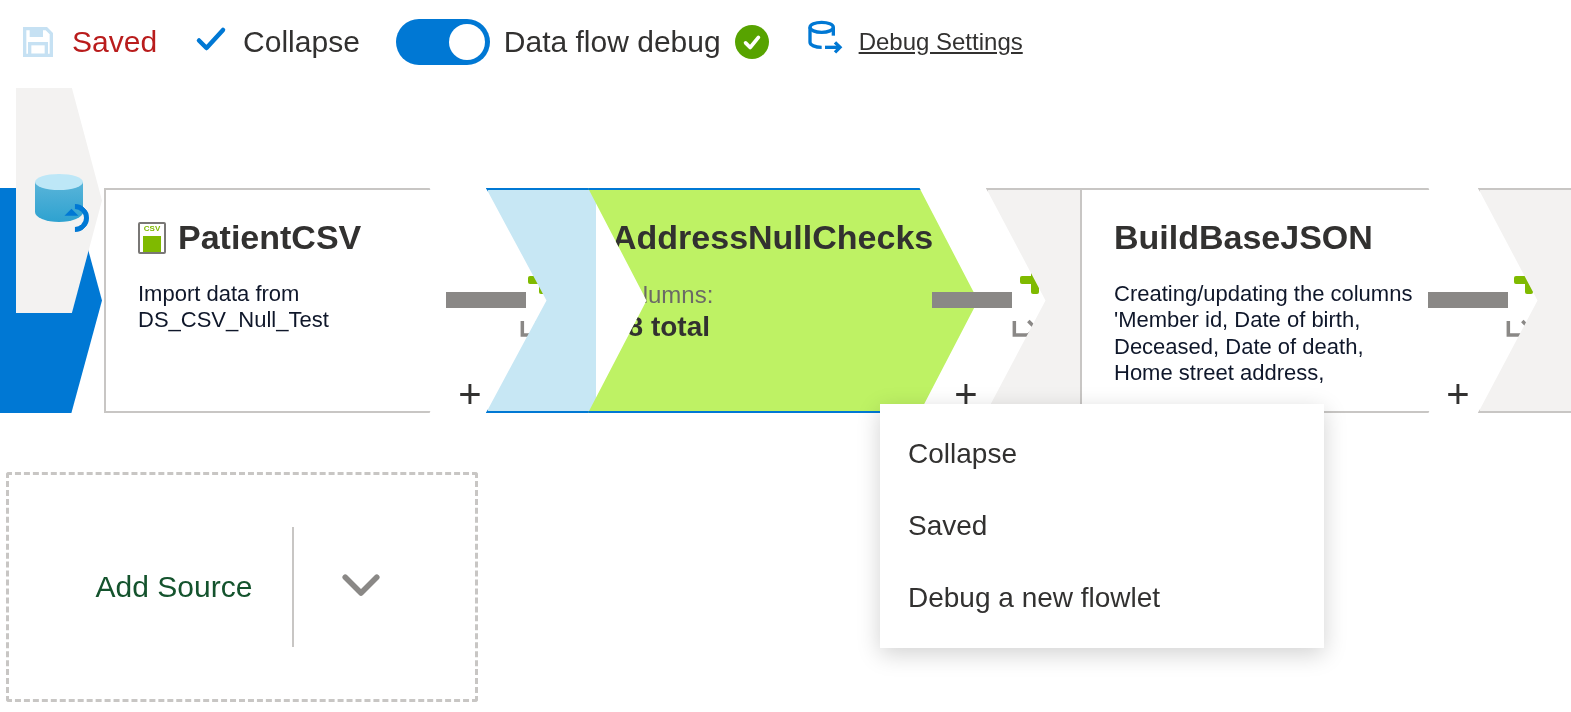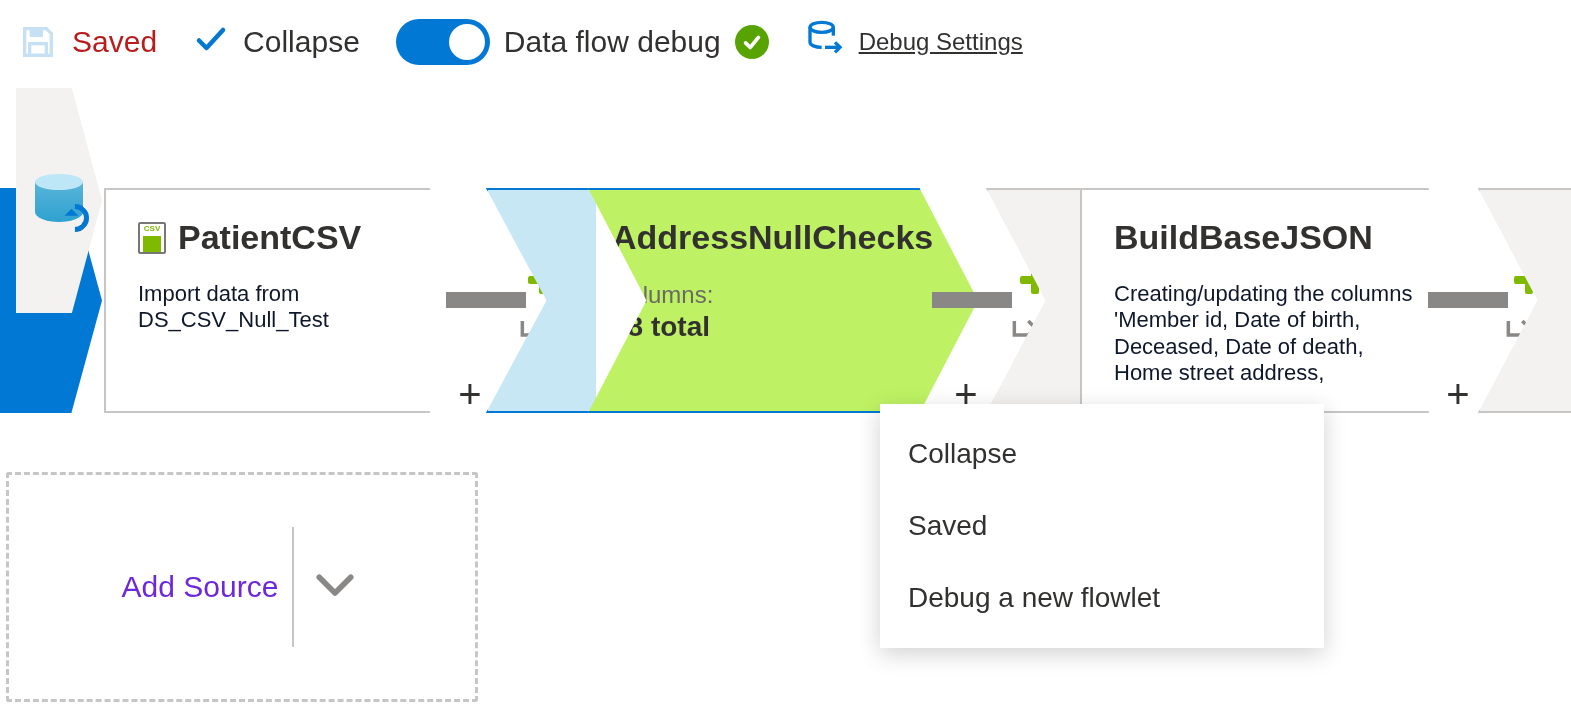--- a/index.html
+++ b/index.html
@@ -150,22 +150,22 @@
   .dc-plus::before{left:11px;top:0;width:8px;height:28px;border-radius:2px;}
   .dc-plus::after{left:0;top:10px;width:28px;height:8px;border-radius:2px;}
   .dc-block{ position:absolute; right:0; bottom:4px; width:18px; height:28px; background:#107c10; border-radius:2px;}
   .dc-arrow{ position:absolute; left:0; bottom:4px; width:0;height:0;}
   .dc-arrow svg{width:28px;height:20px;}
 
   
   .add-source{
     position:absolute; left:6px; top:384px; width:472px; height:230px;
     border: 3px dashed #c8c6c4; border-radius:3px;
-    display:flex; align-items:center; justify-content:center; gap:14px;
-    color:#6d28d9; font-size:30px;
+    display:flex; align-items:center; justify-content:center; gap:40px;
+    color:#14532d; font-size:30px;
   }
   .add-source .divider{ width:2px; height:120px; background:#c8c6c4; }
   .add-source .chev svg{ width:54px; height:54px; }
 
   
   .context-menu{
     position:absolute; left:880px; top:316px; width:444px;
     background:#fff; box-shadow: 0 6px 22px rgba(0,0,0,0.18);
     padding: 14px 0;
   }

